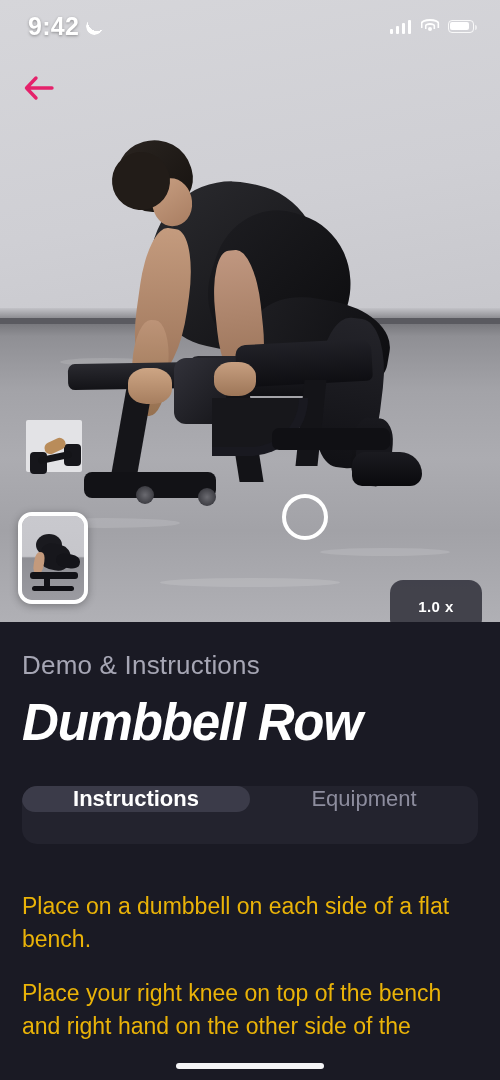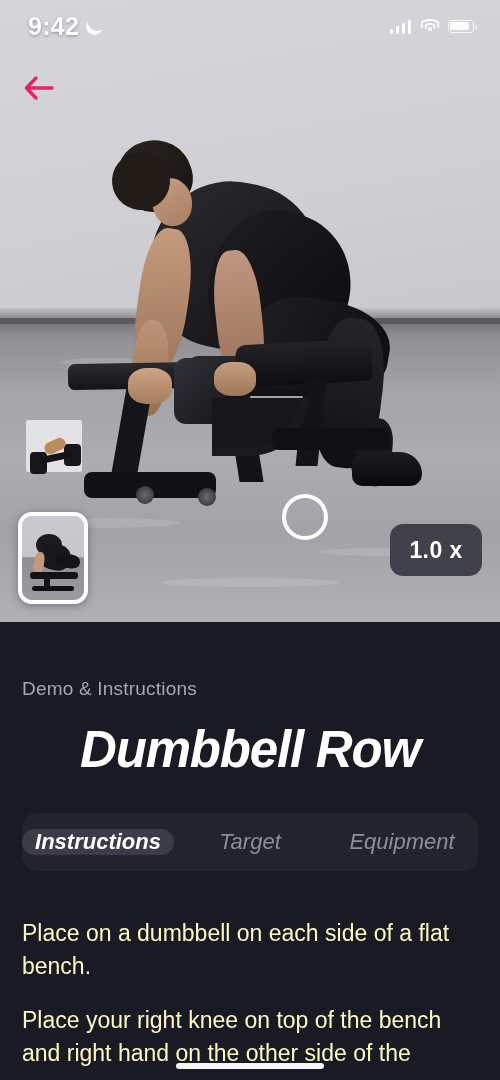--- a/index.html
+++ b/index.html
@@ -133,40 +133,40 @@
     background:#c49a7c;transform:rotate(10deg);}
   .t-leg{position:absolute;left:34px;top:38px;width:24px;height:14px;border-radius:40%;
     background:#141419;transform:rotate(10deg);}
   .t-bench{position:absolute;left:8px;top:56px;width:48px;height:7px;border-radius:3px;background:#121217;}
   .t-base{position:absolute;left:10px;top:70px;width:42px;height:5px;border-radius:3px;background:#101015;}
   .t-legv{position:absolute;left:22px;top:60px;width:6px;height:14px;background:#121217;}
 
   .recbtn{position:absolute;left:282px;top:494px;width:46px;height:46px;
     border:4px solid #fff;border-radius:50%;z-index:35;cursor:pointer;}
 
-  .speed{position:absolute;right:18px;top:524px;height:52px;min-width:92px;
+  .speed{position:absolute;right:18px;top:580px;height:52px;min-width:92px;
     background:rgba(56,56,66,.92);border-radius:13px;
     display:flex;align-items:center;justify-content:center;
-    color:#fff;font-size:23px;font-weight:700;letter-spacing:.4px;
+    color:#fff;font-size:15px;font-weight:700;letter-spacing:.4px;
     z-index:35;cursor:pointer;padding:0 16px;}
 
   
   .panel{position:absolute;left:0;top:622px;width:500px;height:458px;
     background:#1a1a24;padding:0 22px;}
-  .eyebrow{margin-top:56px;font-size:19px;color:#a6a6b4;letter-spacing:.2px;}
-  .title{margin-top:24px;font-size:51px;font-weight:800;font-style:italic;
-    color:#fff;letter-spacing:-1.2px;line-height:1;text-align:center;}
-
-  .tabs{margin-top:38px;display:flex;align-items:center;height:58px;
-    background:#23232e;border-radius:15px;overflow:hidden;font-style:italic;}
+  .eyebrow{margin-top:28px;font-size:26px;color:#a6a6b4;letter-spacing:.2px;}
+  .title{margin-top:16px;font-size:51px;font-weight:800;font-style:italic;
+    color:#fff;letter-spacing:-1.2px;line-height:1;}
+
+  .tabs{margin-top:38px;display:flex;align-items:flex-start;height:58px;
+    background:#23232e;border-radius:15px;overflow:hidden;}
   .tab{flex:1;display:flex;align-items:center;justify-content:center;
     font-size:22px;color:#8d8d9e;cursor:pointer;border-radius:15px;}
   .tab.active{background:#3b3b49;color:#fff;font-weight:700;}
 
-  .instr{margin-top:46px;font-size:23px;line-height:1.42;color:#fef9c3;}
+  .instr{margin-top:46px;font-size:23px;line-height:1.42;color:#eab308;}
   .instr p + p{margin-top:22px;}
 
   .homebar{position:absolute;left:50%;transform:translateX(-50%);bottom:11px;
     width:148px;height:6px;border-radius:3px;background:#f5f5f7;z-index:60;}
 </style>
 </head>
 <body>
 
 <div id="phone">
 
@@ -270,21 +270,20 @@
       <span>1.0 x</span>
     </div>
   </div>
 
   <div class="panel">
     <div class="eyebrow">Demo &amp; Instructions</div>
     <div class="title">Dumbbell Row</div>
 
     <div class="tabs">
       <div class="tab active">Instructions</div>
-      <div class="tab">Target</div>
       <div class="tab">Equipment</div>
     </div>
 
     <div class="instr">
       <p>Place on a dumbbell on each side of a flat bench.</p>
       <p>Place your right knee on top of the bench and right hand on the other side of the</p>
     </div>
   </div>
 
   <div class="homebar"></div>

